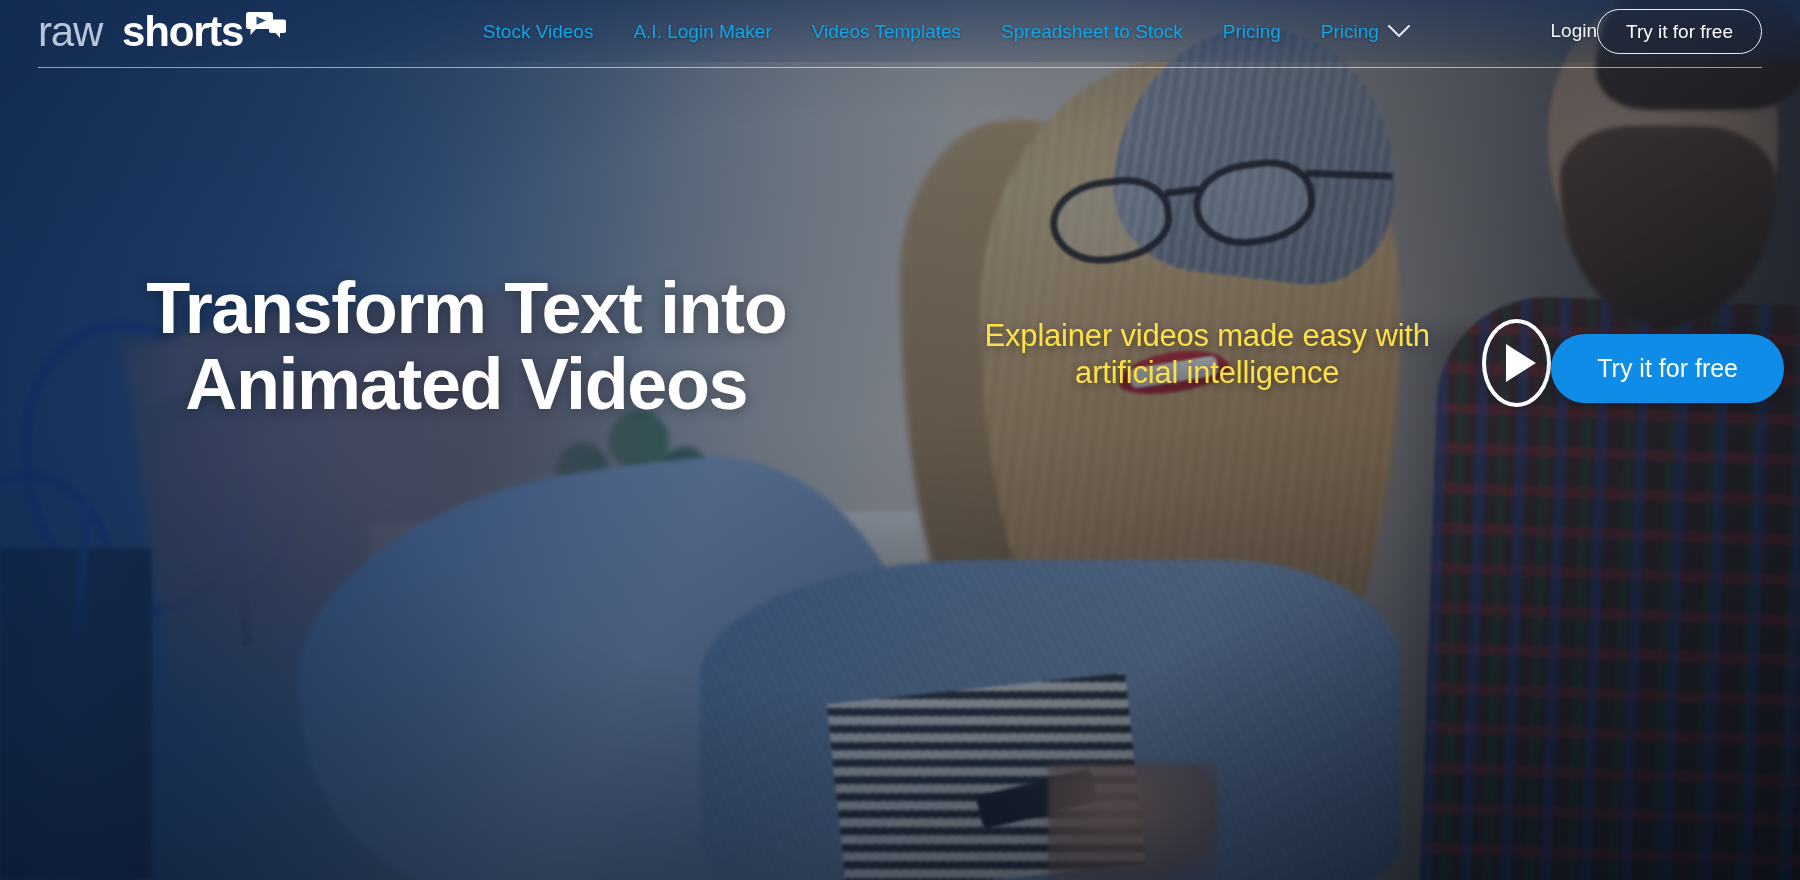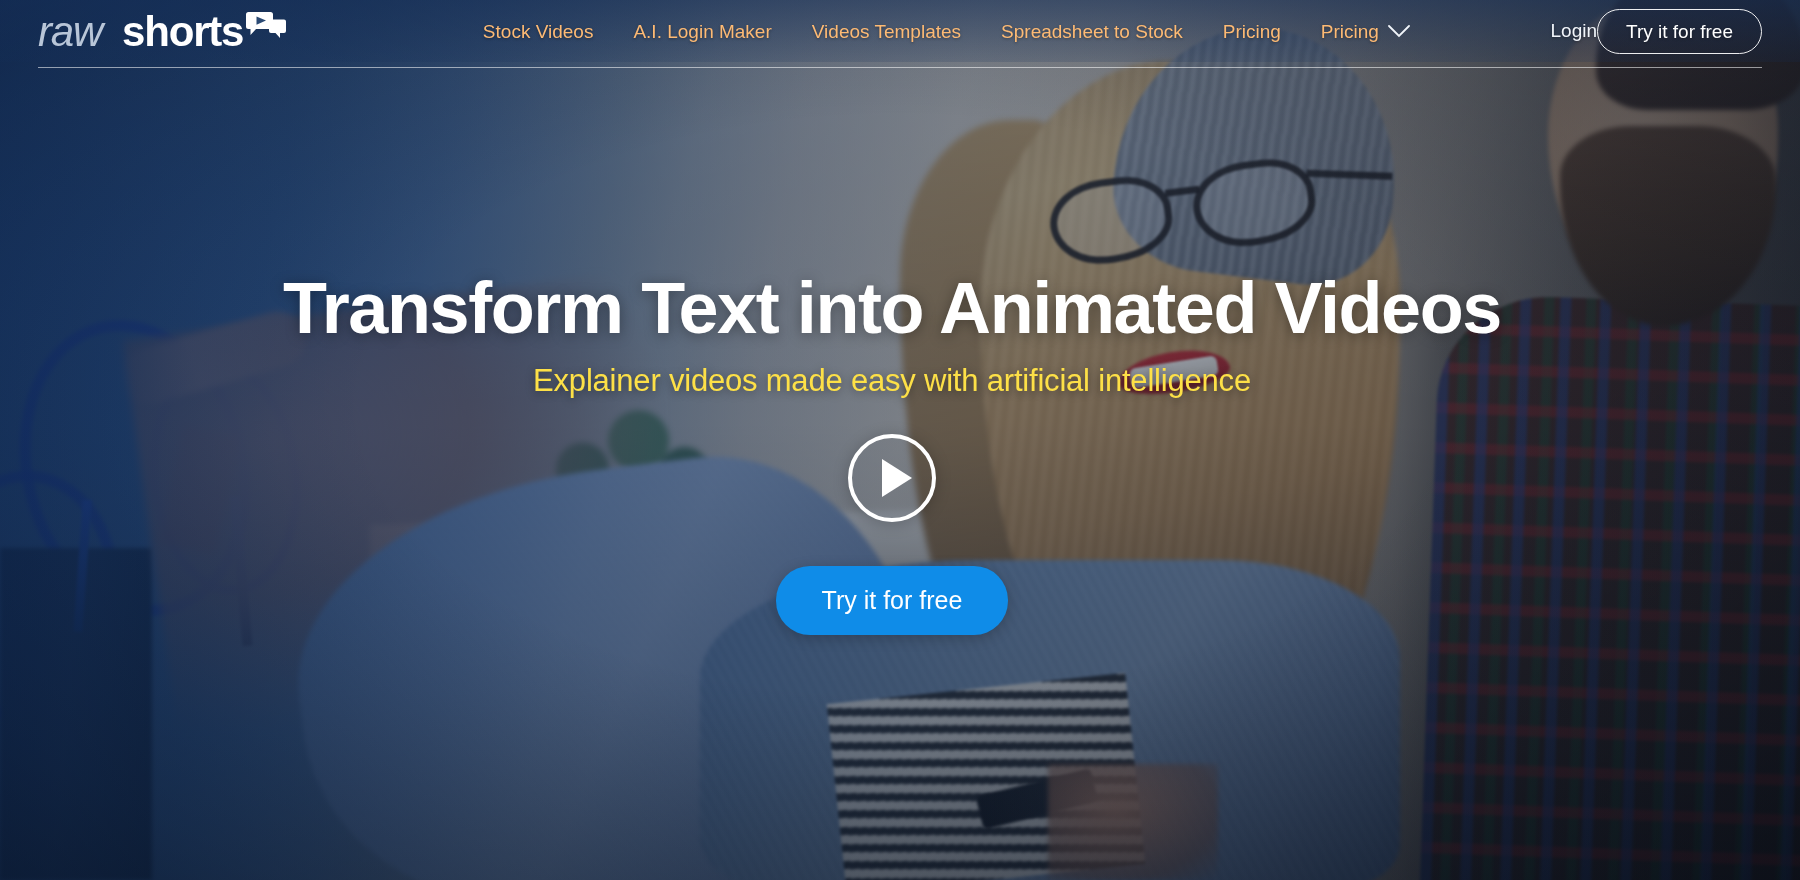--- a/index.html
+++ b/index.html
@@ -265,32 +265,32 @@
     width:100%; height:100%;
     display:flex; align-items:center;
     padding:0 38px;
   }
 
   .logo { display:flex; align-items:center; gap:0; height:62px; margin-top:2px; }
   .logo-text {
     font-size:42px; line-height:1; letter-spacing:-1.2px;
     font-weight:400; white-space:nowrap;
   }
-  .logo-text .raw { color:#b9c6d8;font-style:italic; }
+  .logo-text .raw { color:#b9c6d8; }
   .logo-text .shorts { color:#ffffff; font-weight:700;margin-left:20px; }
   .logo-mark { margin-left:3px; margin-bottom:6px; }
 
   .nav {
     flex:1;
     display:flex; align-items:center; justify-content:center;
     gap:40px;
     margin-left:56px;
   }
   .nav-item {
-    color:#fdba74; font-size:19px; line-height:1;
+    color:#0ea5e9; font-size:19px; line-height:1;
     white-space:nowrap; cursor:pointer;
     display:flex; align-items:center; gap:9px;
     text-shadow:0 1px 3px rgba(0,0,0,.35);
   }
 
   .header-right { display:flex; align-items:center; }
   .login { color:#f1f5fa; font-size:19px; white-space:nowrap; cursor:pointer;
            text-shadow:0 1px 3px rgba(0,0,0,.35); }
   .btn-outline {
     border:1.5px solid rgba(255,255,255,.92);
@@ -303,21 +303,21 @@
 
   .header-rule {
     position:absolute; left:38px; right:38px; top:67px; height:1px;
     background:linear-gradient(90deg, rgba(255,255,255,.55), rgba(255,255,255,.55));
     z-index:29;
   }
 
   
   .hero-content {
     position:absolute; left:0; right:16px; top:270px;
-    display:flex; flex-direction:column; align-items:center;
+    display:flex; align-items:center;
     z-index:25;
   }
   .headline {
     color:#ffffff;
     font-size:72px; font-weight:700; line-height:1.06;
     letter-spacing:-1.4px; text-align:center;
     text-shadow:0 2px 14px rgba(0,0,0,.35);
   }
   .subhead {
     margin-top:16px;

